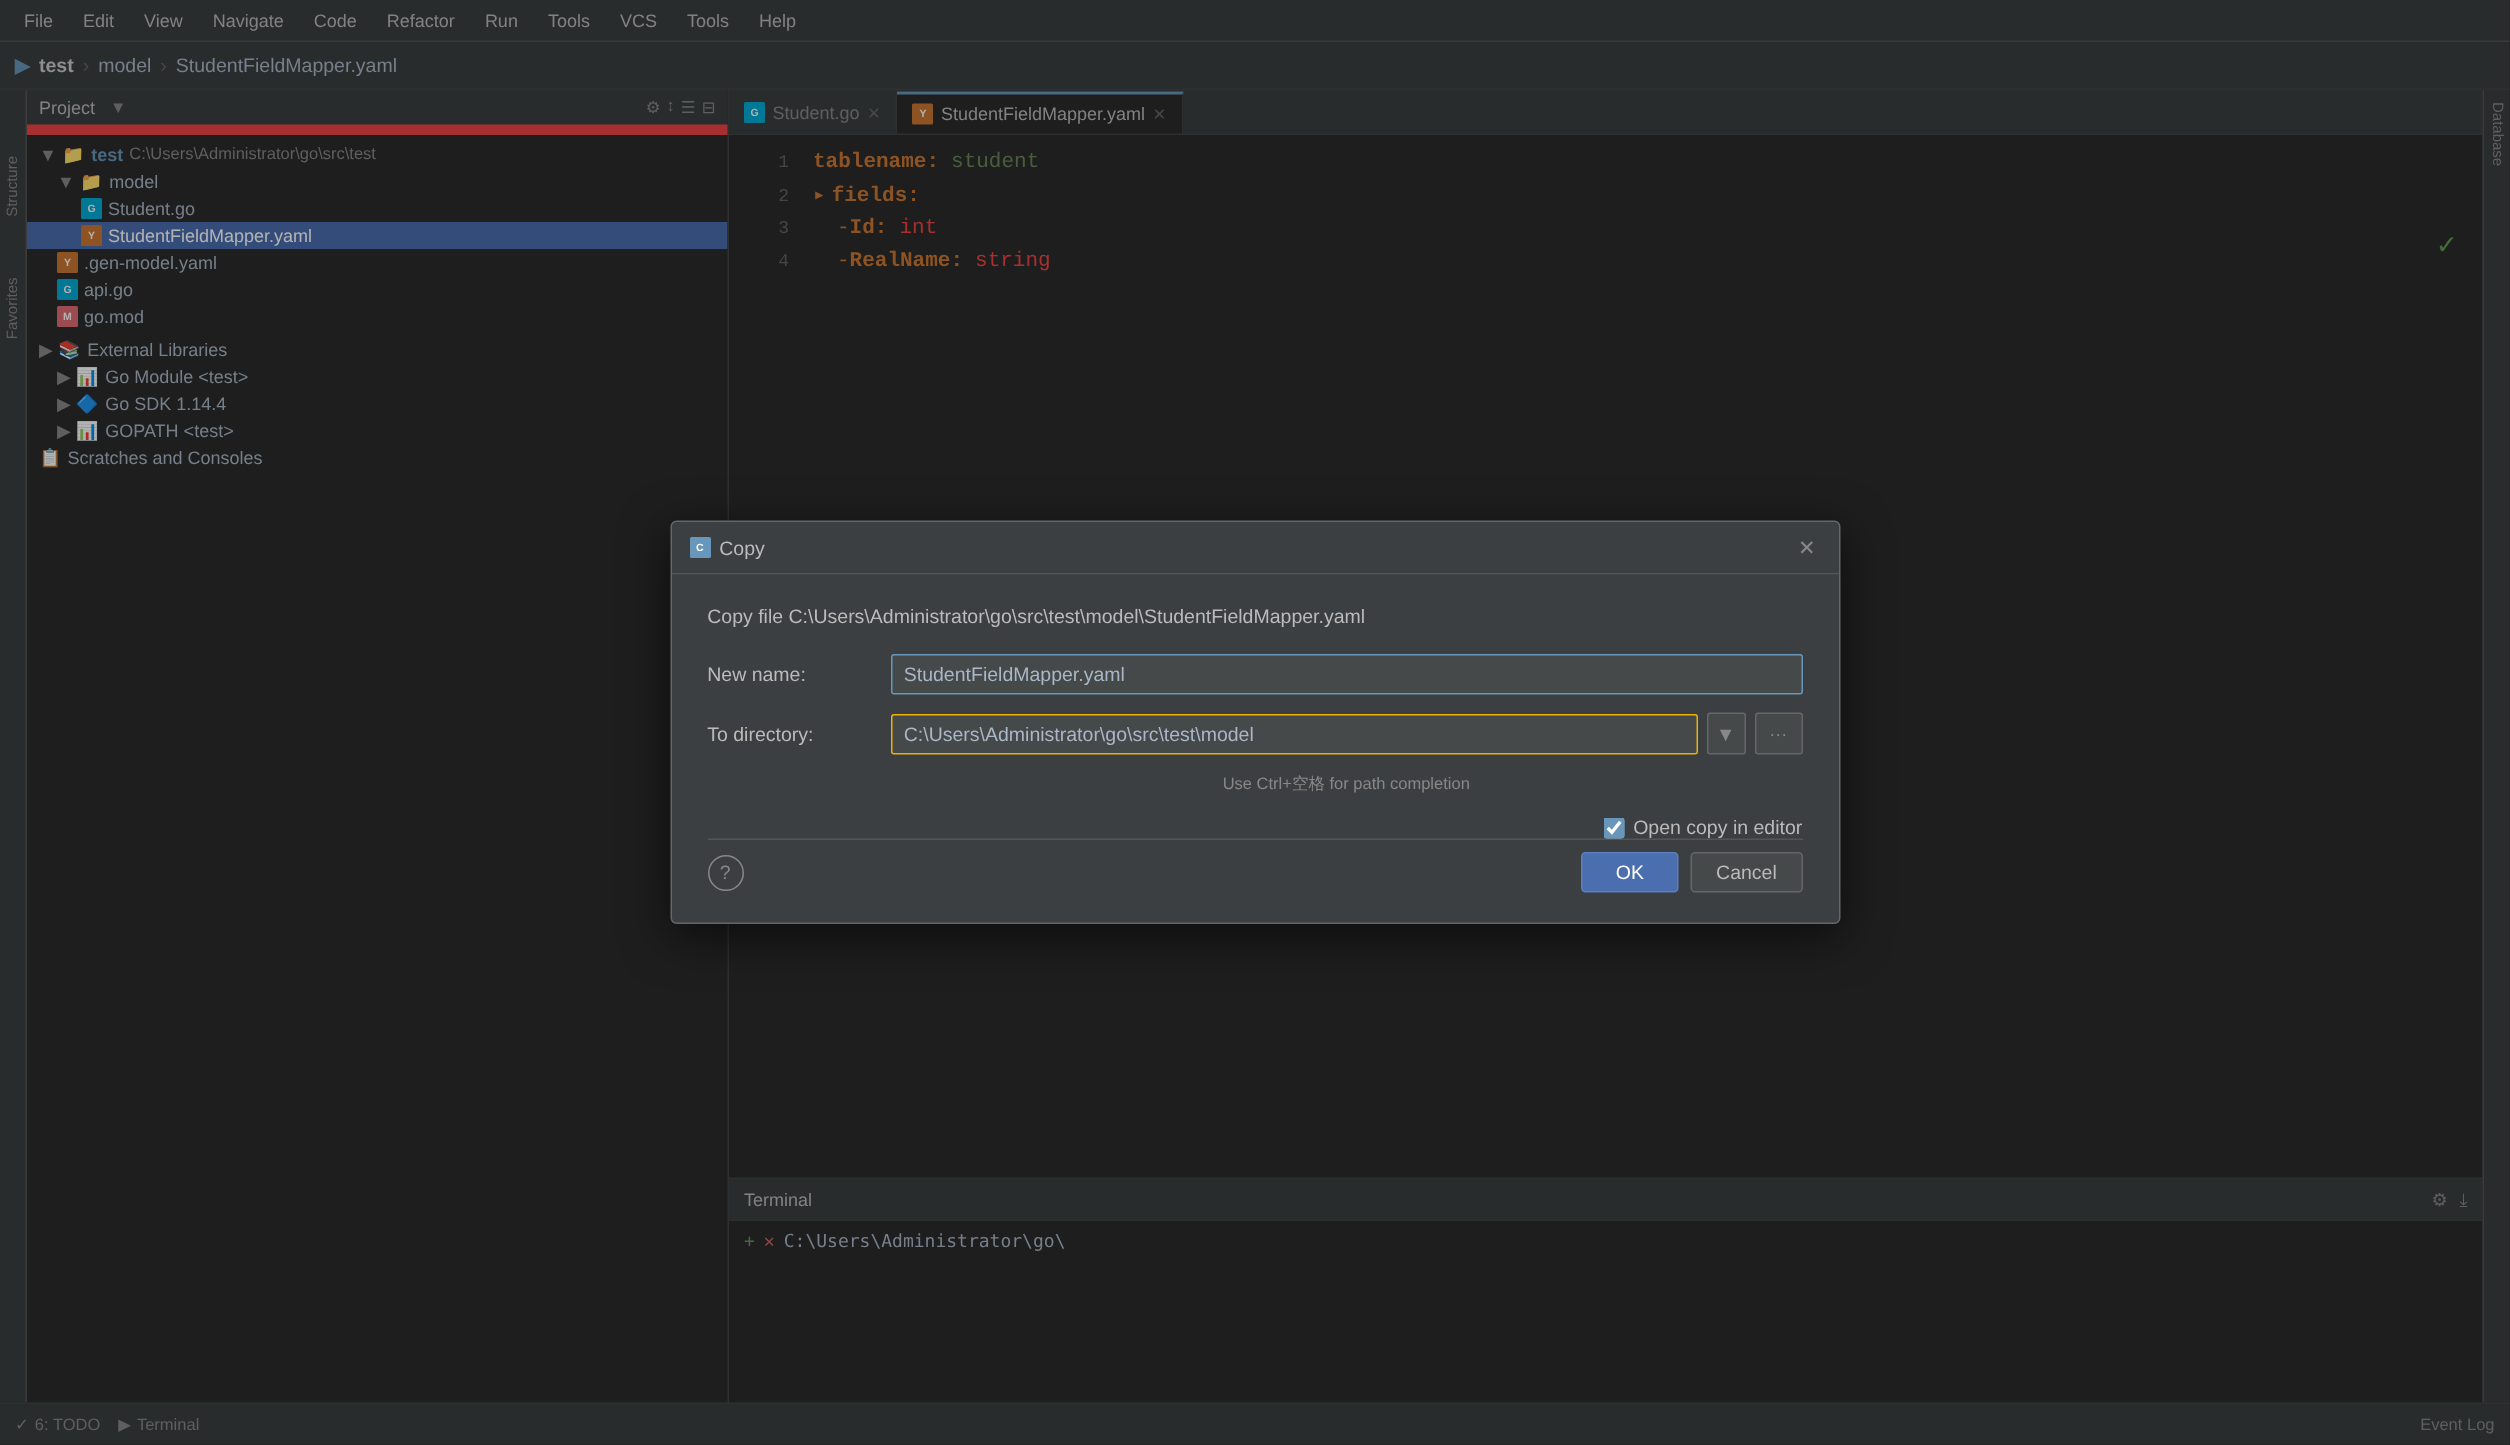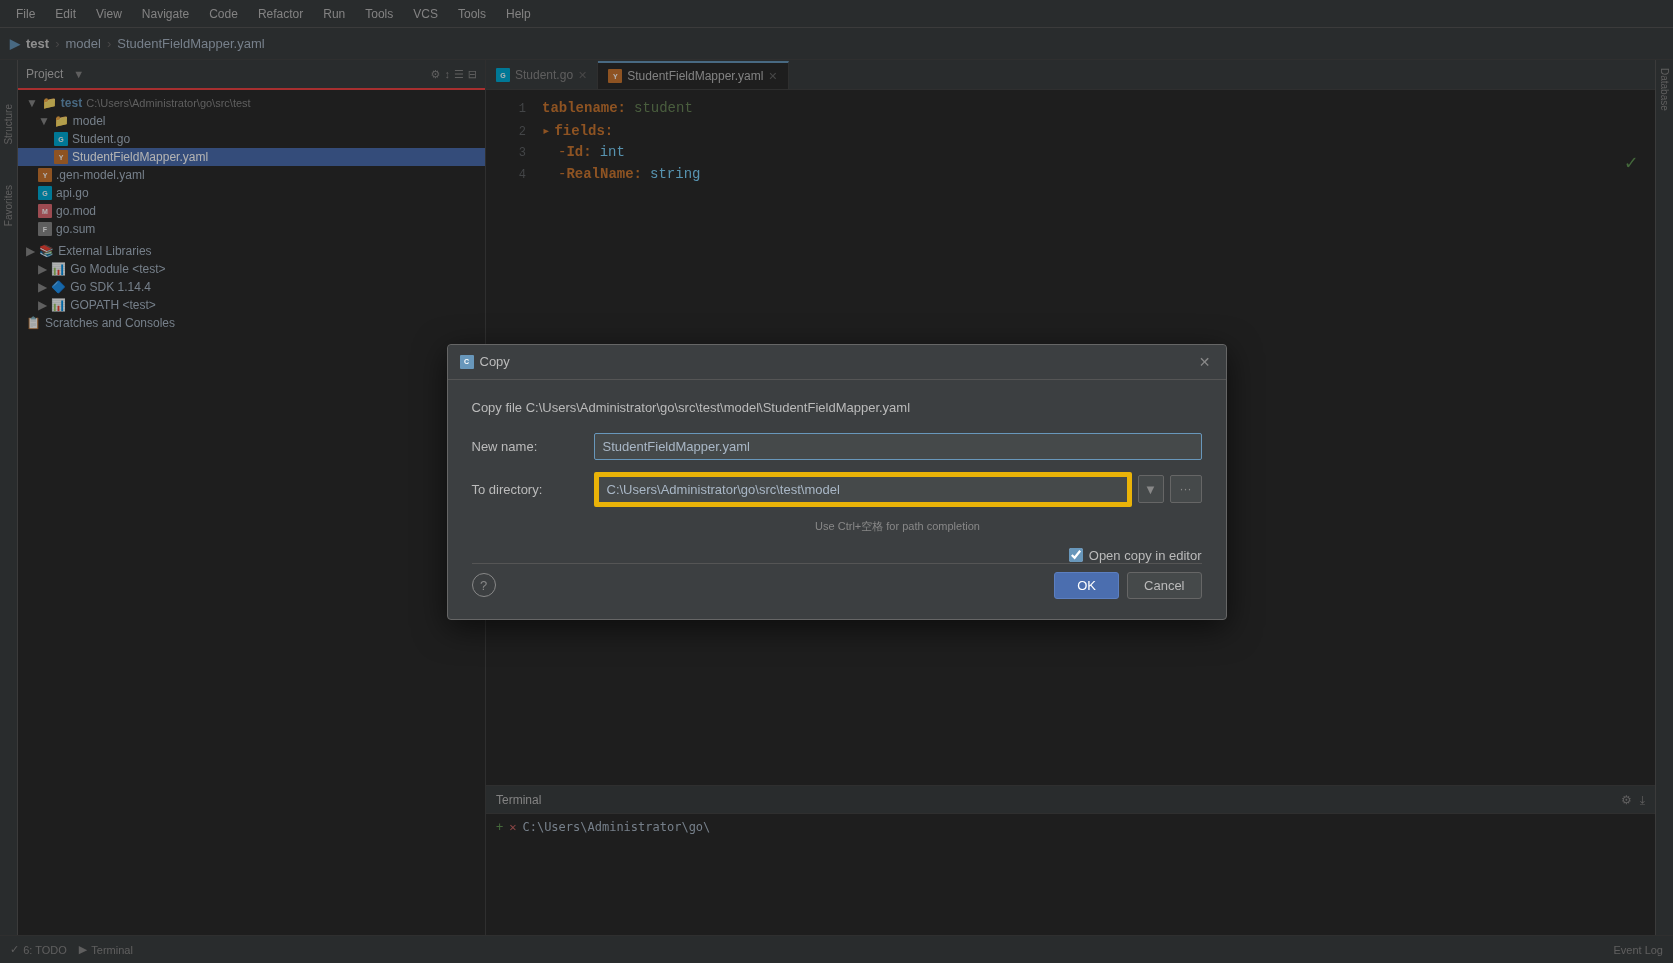--- a/index.html
+++ b/index.html
@@ -62,21 +62,21 @@
       display: flex;
       flex-direction: column;
     }
     .panel-header {
       background: #3c3f41;
       height: 30px;
       display: flex;
       align-items: center;
       padding: 0 8px;
       gap: 6px;
-      border-bottom: 2px solid #ef4444;
+      border-bottom: 7px solid #ef4444;
     }
     .panel-icons { margin-left: auto; display: flex; gap: 4px; color: #888; font-size: 11px; }
 
     .file-tree { flex: 1; overflow-y: auto; padding: 4px 0; }
     .tree-item {
       display: flex;
       align-items: center;
       padding: 2px 8px;
       cursor: pointer;
       gap: 4px;
@@ -136,21 +136,21 @@
     }
     .line-num {
       color: #606366;
       width: 30px;
       text-align: right;
       margin-right: 16px;
       font-size: 12px;
       flex-shrink: 0;
     }
     .code-key { color: #cc7832; font-weight: bold; }
-    .code-type { color: #7dd3fc; }
+    .code-type { color: #ef4444; }
     .code-string { color: #6a8759; }
     .code-dash { color: #cc7832; }
 
     
     .terminal-panel {
       height: 150px;
       background: #2b2b2b;
       border-top: 1px solid #444;
     }
     .terminal-header {
@@ -283,21 +283,21 @@
 
     .dialog-dir-row {
       display: flex;
       align-items: center;
       gap: 6px;
       flex: 1;
     }
     .dir-input {
       flex: 1;
       background: #45494a;
-      border: 5px solid #eab308;
+      border: 1px solid #eab308;
       border-radius: 2px;
       padding: 5px 8px;
       font-size: 13px;
       color: #a9b7c6;
       outline: none;
       font-family: inherit;
     }
     .dir-dropdown-btn {
       background: #45494a;
       border: 1px solid #666;
@@ -521,24 +521,20 @@
       <div class="tree-item tree-indent-1">
         <span class="icon-box go-icon">G</span>
         <span>api.go</span>
       </div>
 
       <div class="tree-item tree-indent-1">
         <span class="icon-box mod-icon">M</span>
         <span>go.mod</span>
       </div>
 
-      <div class="tree-item tree-indent-1">
-        <span class="icon-box" style="background:#888;color:white;width:14px;height:14px;font-size:7px;border-radius:1px;">F</span>
-        <span>go.sum</span>
-      </div>
 
       <div class="tree-item" style="margin-top:4px;">
         <span style="color:#888;">▶</span>
         <span style="color:#cc7832;">📚</span>
         <span>External Libraries</span>
       </div>
 
       <div class="tree-item tree-indent-1">
         <span style="color:#888;">▶</span>
         <span style="color:#6897bb;">📊</span>

